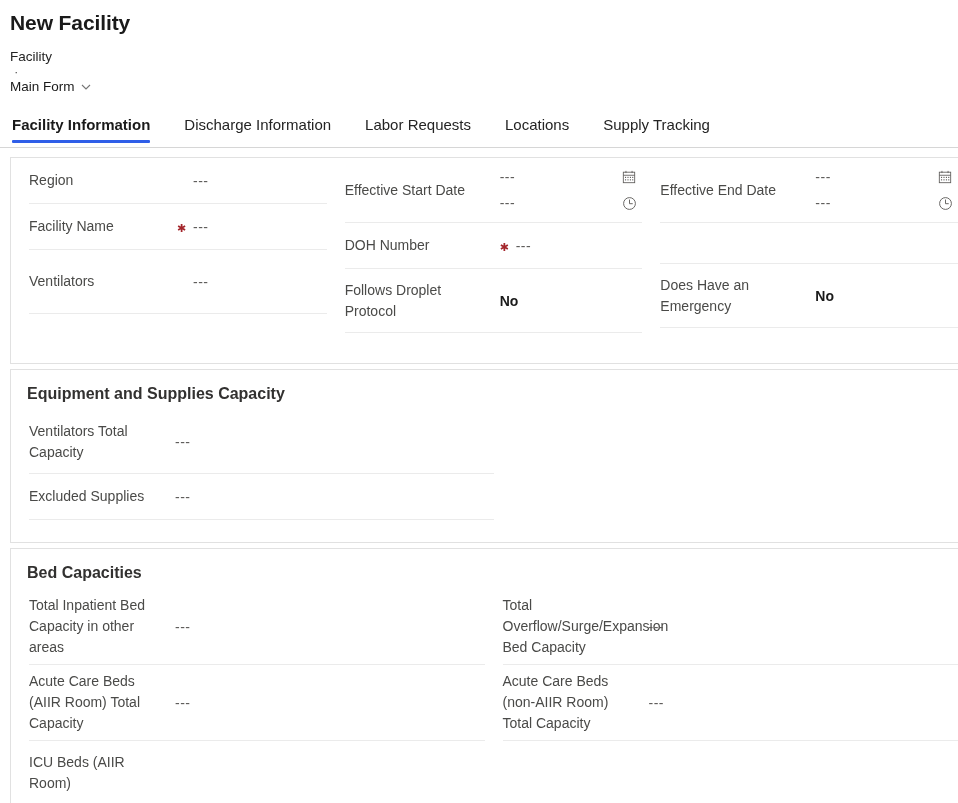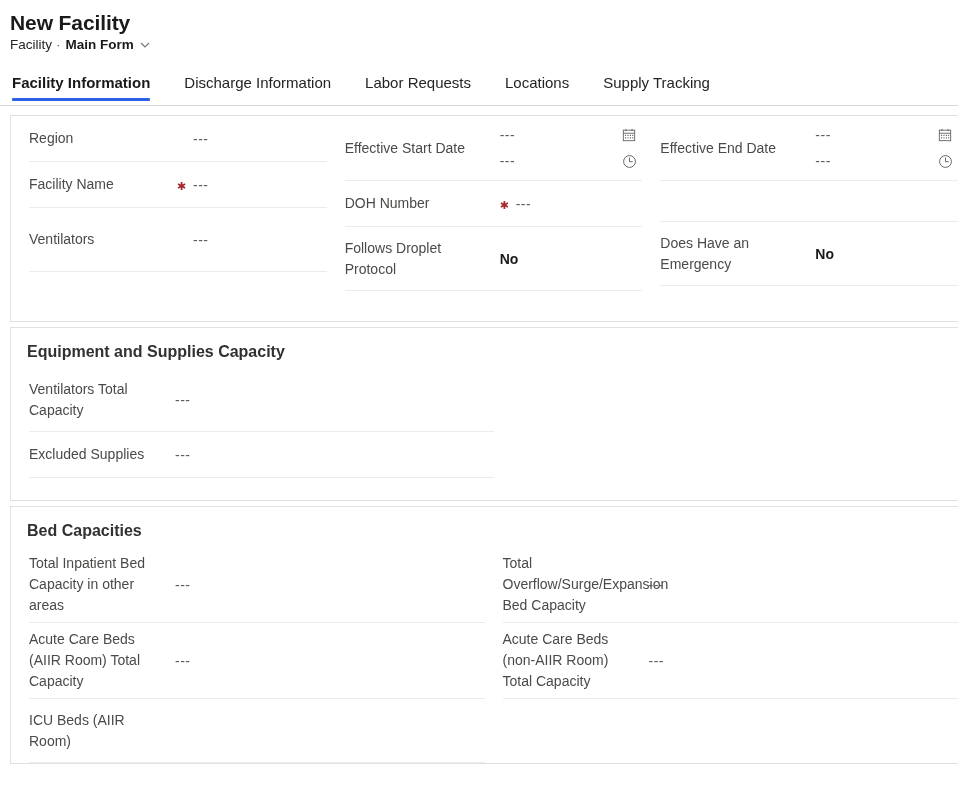--- a/index.html
+++ b/index.html
@@ -23,37 +23,38 @@
   .record-title {
     font-size: 21px;
     font-weight: bold;
     color: #1a1a1a;
     line-height: 26px;
     letter-spacing: -0.1px;
   }
   .subtitle-row {
     display: flex;
     align-items: flex-start;
-    margin-top: 1px;
+    margin-top: 13px;
     font-size: 13.5px;
     color: #242424;
+    flex-direction: column;
   }
   .subtitle-entity { color: #242424; }
   .subtitle-dot {
     margin: 0 5px 0 4px;
     color: #5b5b5b;
   }
   .form-selector {
     display: flex;
     align-items: center;
     gap: 6px;
     cursor: pointer;
   }
   .form-selector-label {
-    font-weight: bold;
+    font-weight: normal;
     color: #1a1a1a;
     font-size: 13.5px;
   }
   .chev {
     display: inline-block;
     width: 10px;
     height: 10px;
   }
 
   

